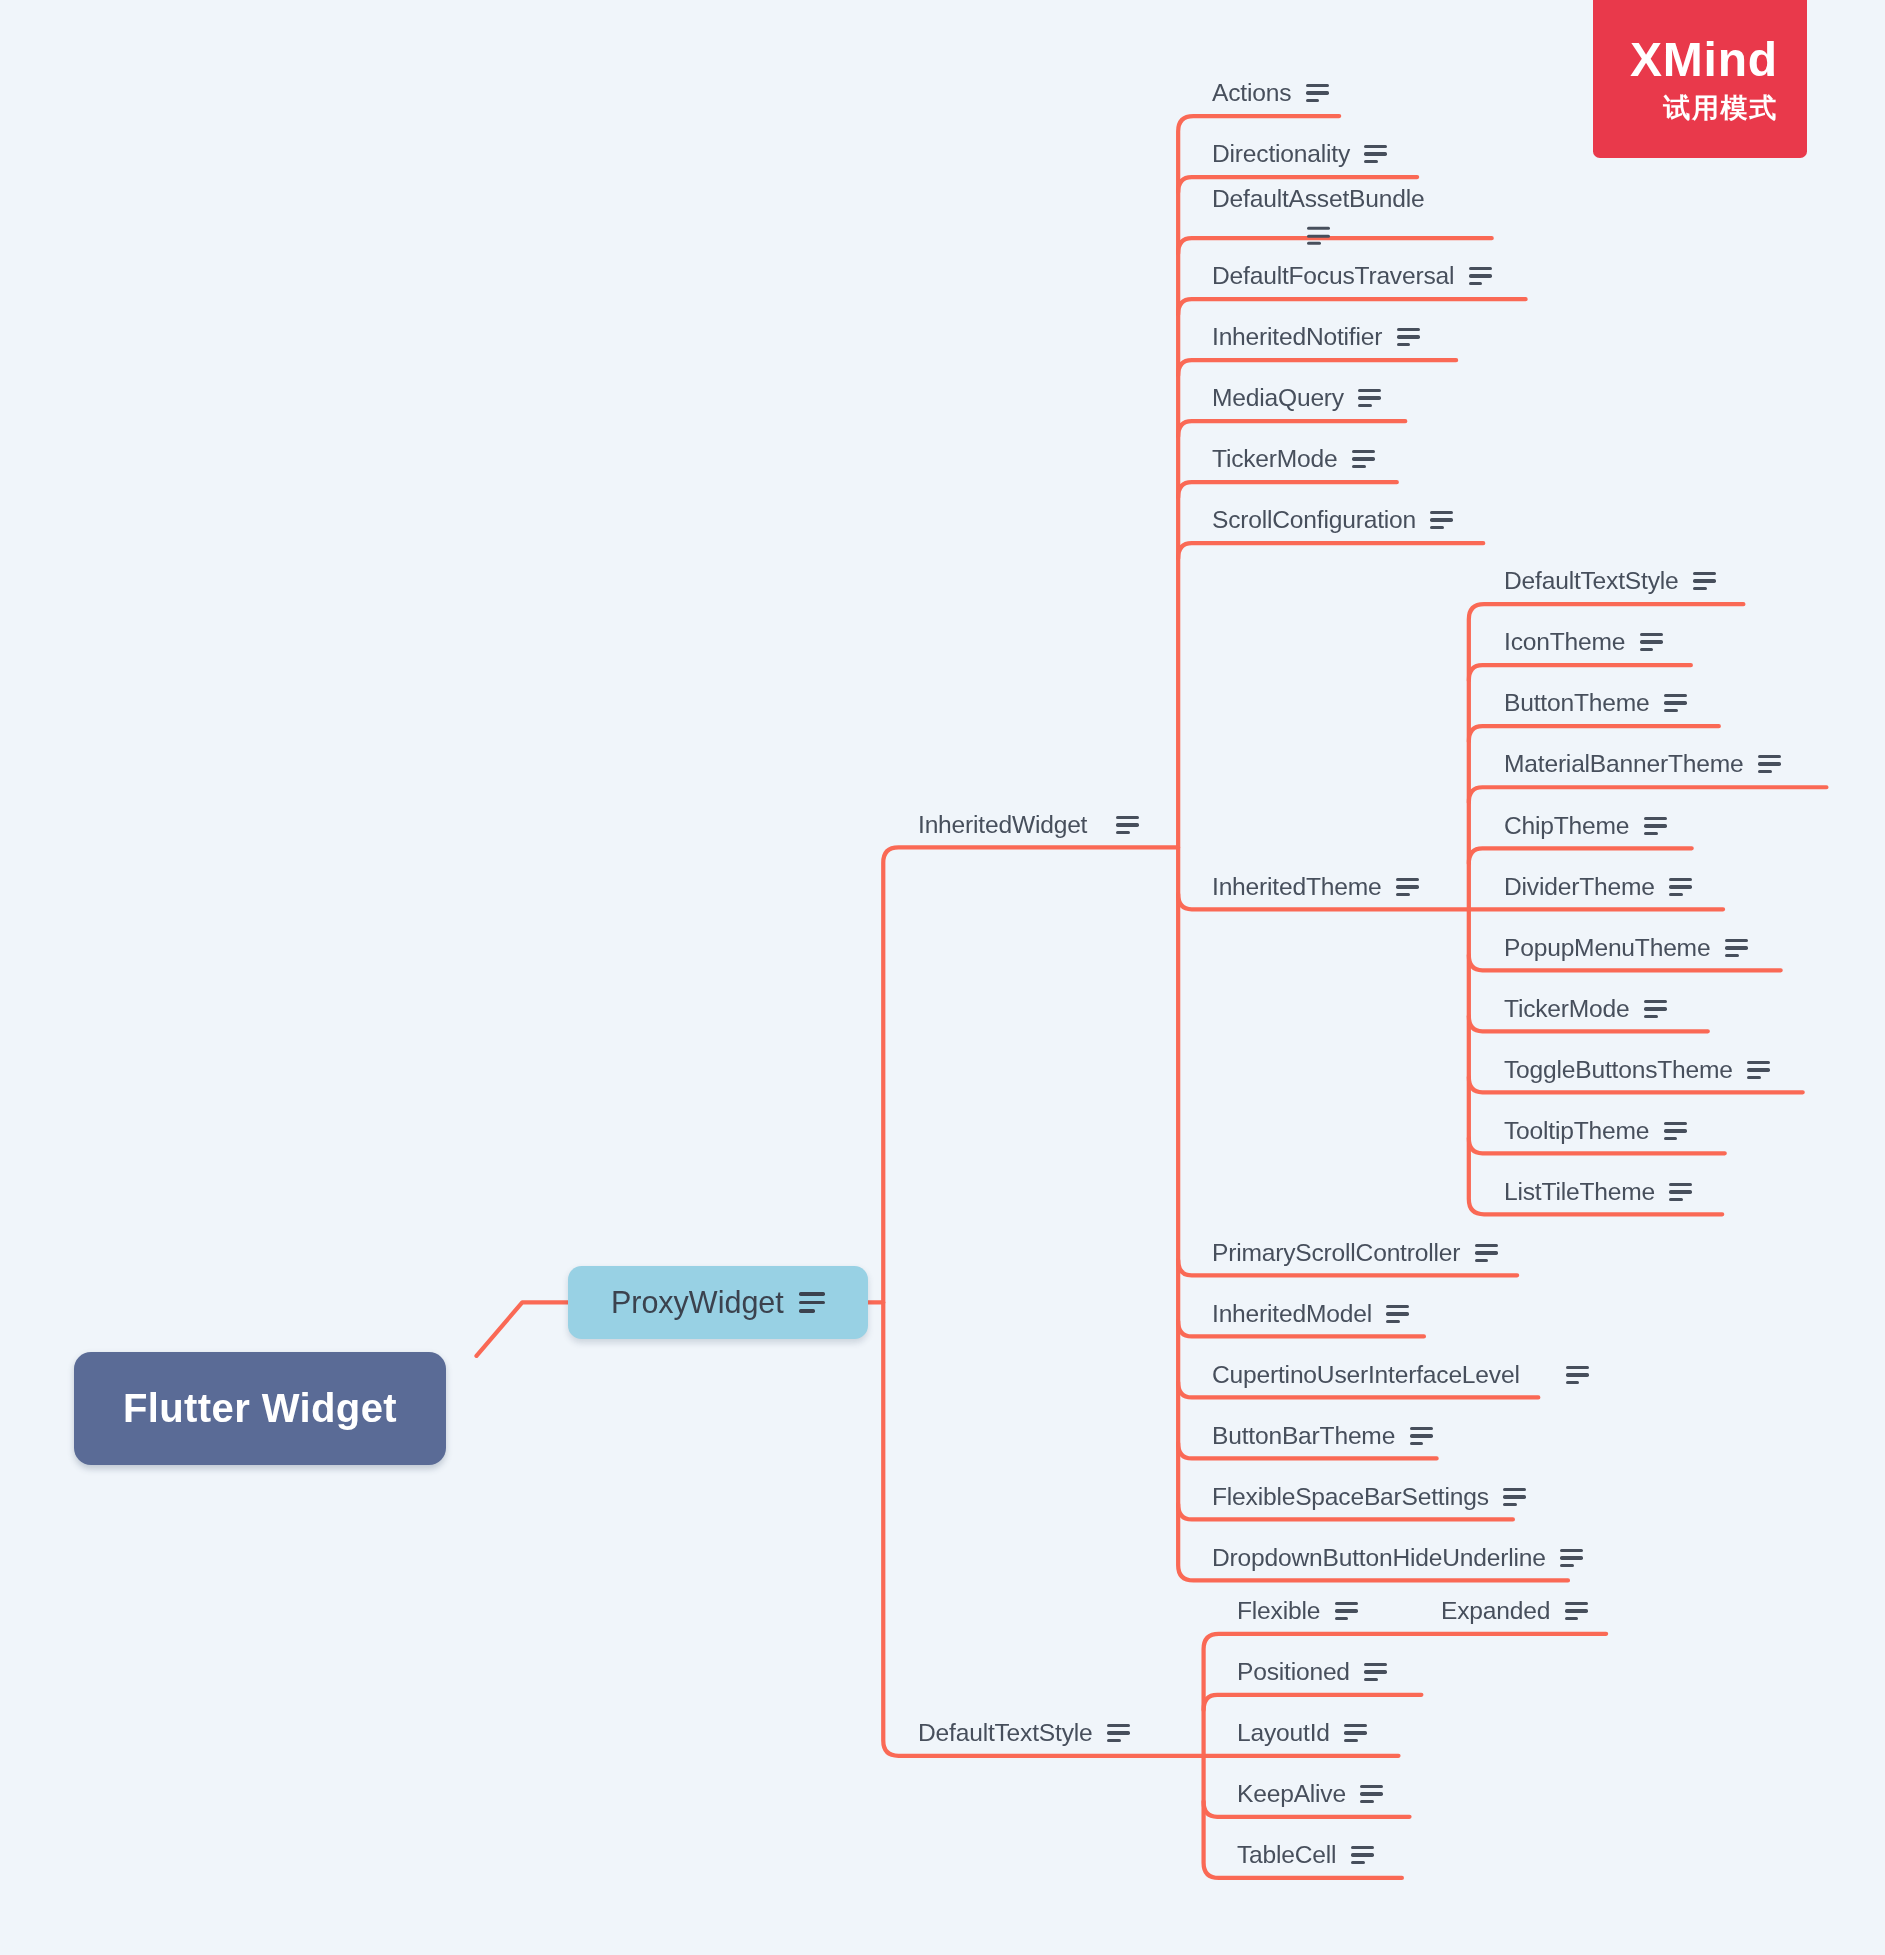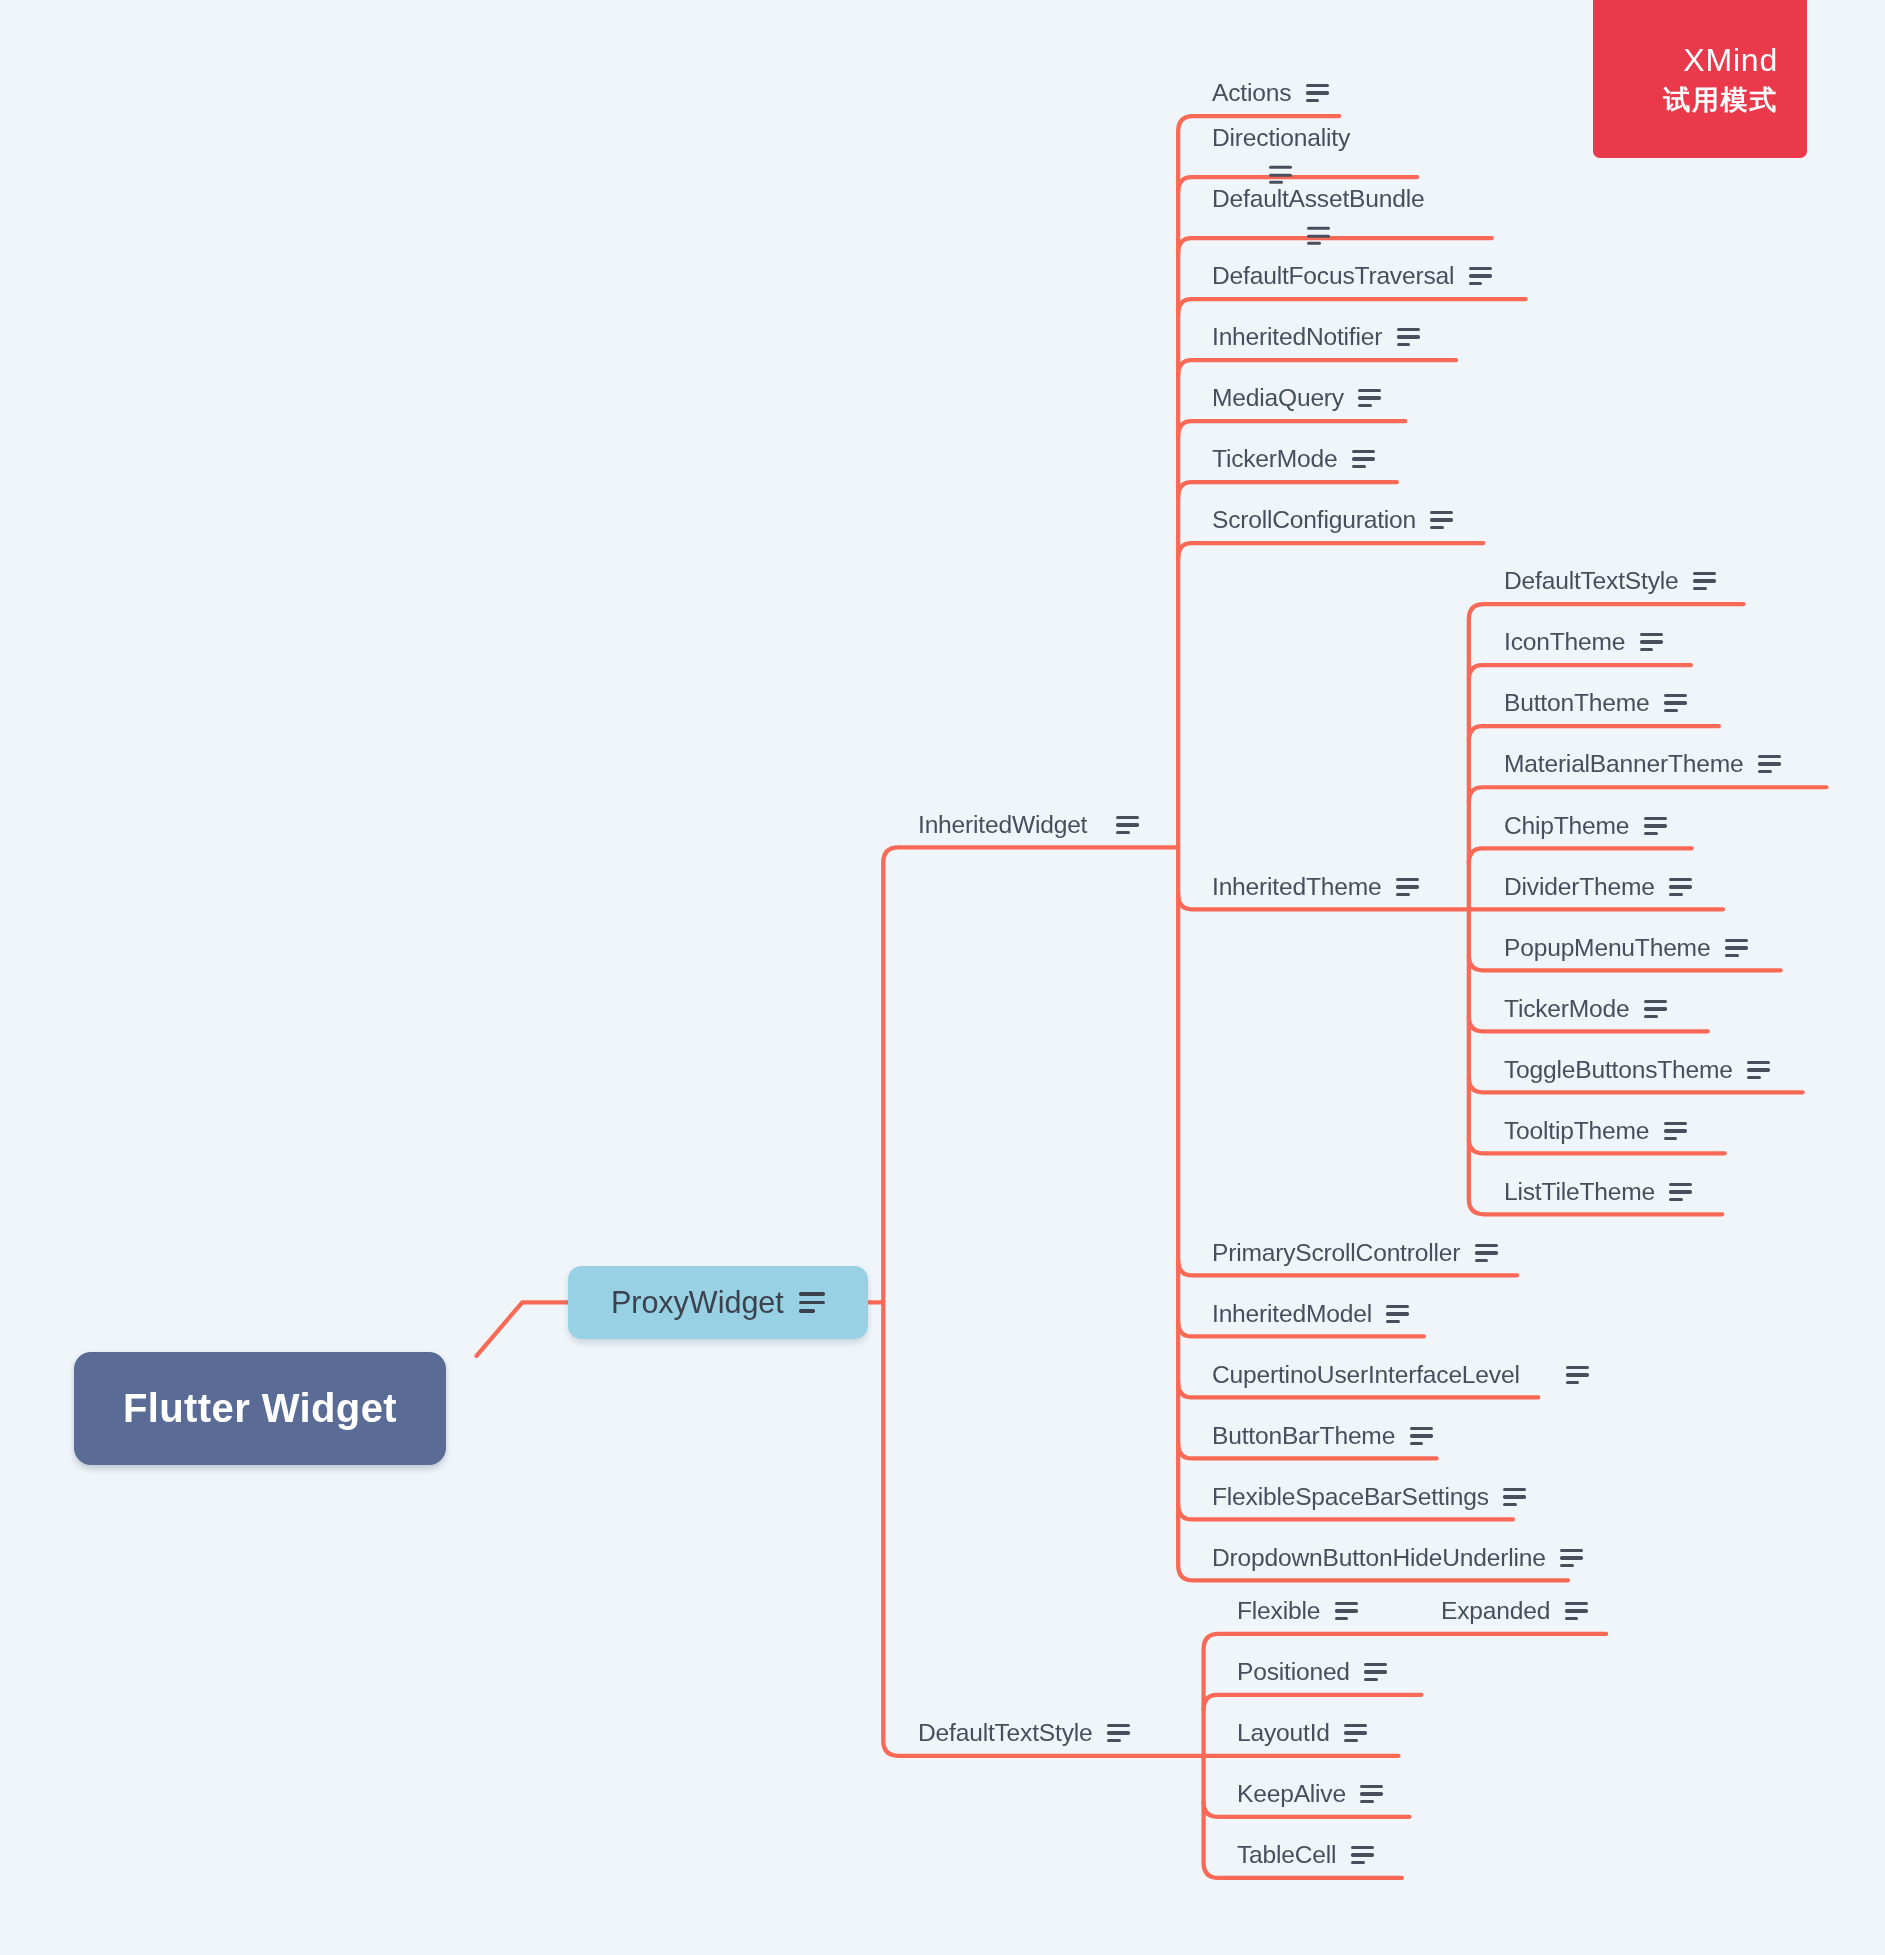--- a/index.html
+++ b/index.html
@@ -47,21 +47,21 @@
     box-shadow:0 3.4px 6.8px rgba(50,70,100,0.18);cursor:pointer;
   }
   .node-proxy .nicon i{background:#3B424E;}
 
   .trial-badge{
     position:absolute;left:1593px;top:0;width:214px;height:158px;
     background:var(--badge-bg);border-radius:0 0 6.8px 6.8px;
     display:flex;flex-direction:column;align-items:flex-end;justify-content:center;
     padding-right:29px;box-sizing:border-box;gap:10.2px;color:#fff;
   }
-  .trial-badge .t1{font-size:32px;font-weight:normal;letter-spacing:0.8px;line-height:1;text-align:right;}
+  .trial-badge .t1{font-size:48px;font-weight:bold;letter-spacing:0.8px;line-height:1;text-align:right;}
   .trial-badge .t2{font-size:27px;font-weight:600;letter-spacing:1.7px;line-height:1;}
 </style>
 </head>
 <body>
 
 <div class="canvas">
 
   <svg class="wires" width="1886" height="1955" viewBox="0 0 2225 2307" aria-hidden="true">
 
     <path d="M 562,1600 L 616,1537 L 670,1537"></path>
@@ -134,21 +134,21 @@
         </span>
       </div>
       <div class="label" style="left: 1212px; top: 93px;">
         <span>Actions</span>
         <span class="nicon">
           <i></i>
           <i></i>
           <i></i>
         </span>
       </div>
-      <div class="label" style="left: 1212px; top: 154px; flex-direction: column;">
+      <div class="label" style="left: 1212px; top: 154px;">
         <span>Directionality</span>
         <span class="nicon">
           <i></i>
           <i></i>
           <i></i>
         </span>
       </div>
       <div class="label" style="left: 1212px; top: 215px; flex-direction: column;">
         <span>DefaultAssetBundle</span>
         <span class="nicon">

